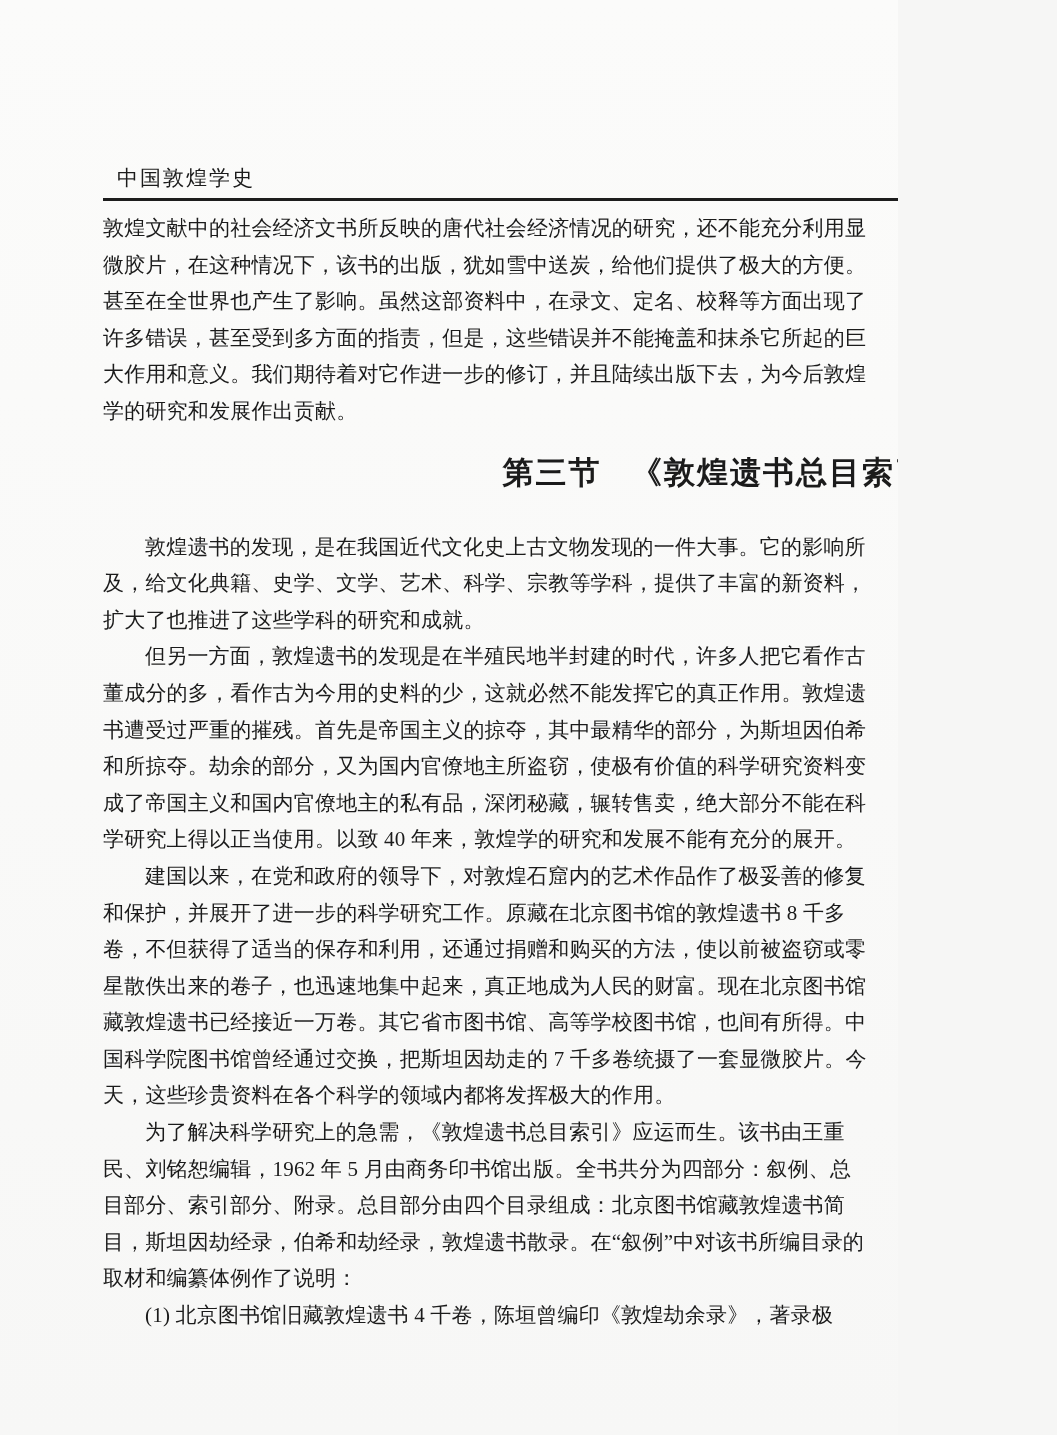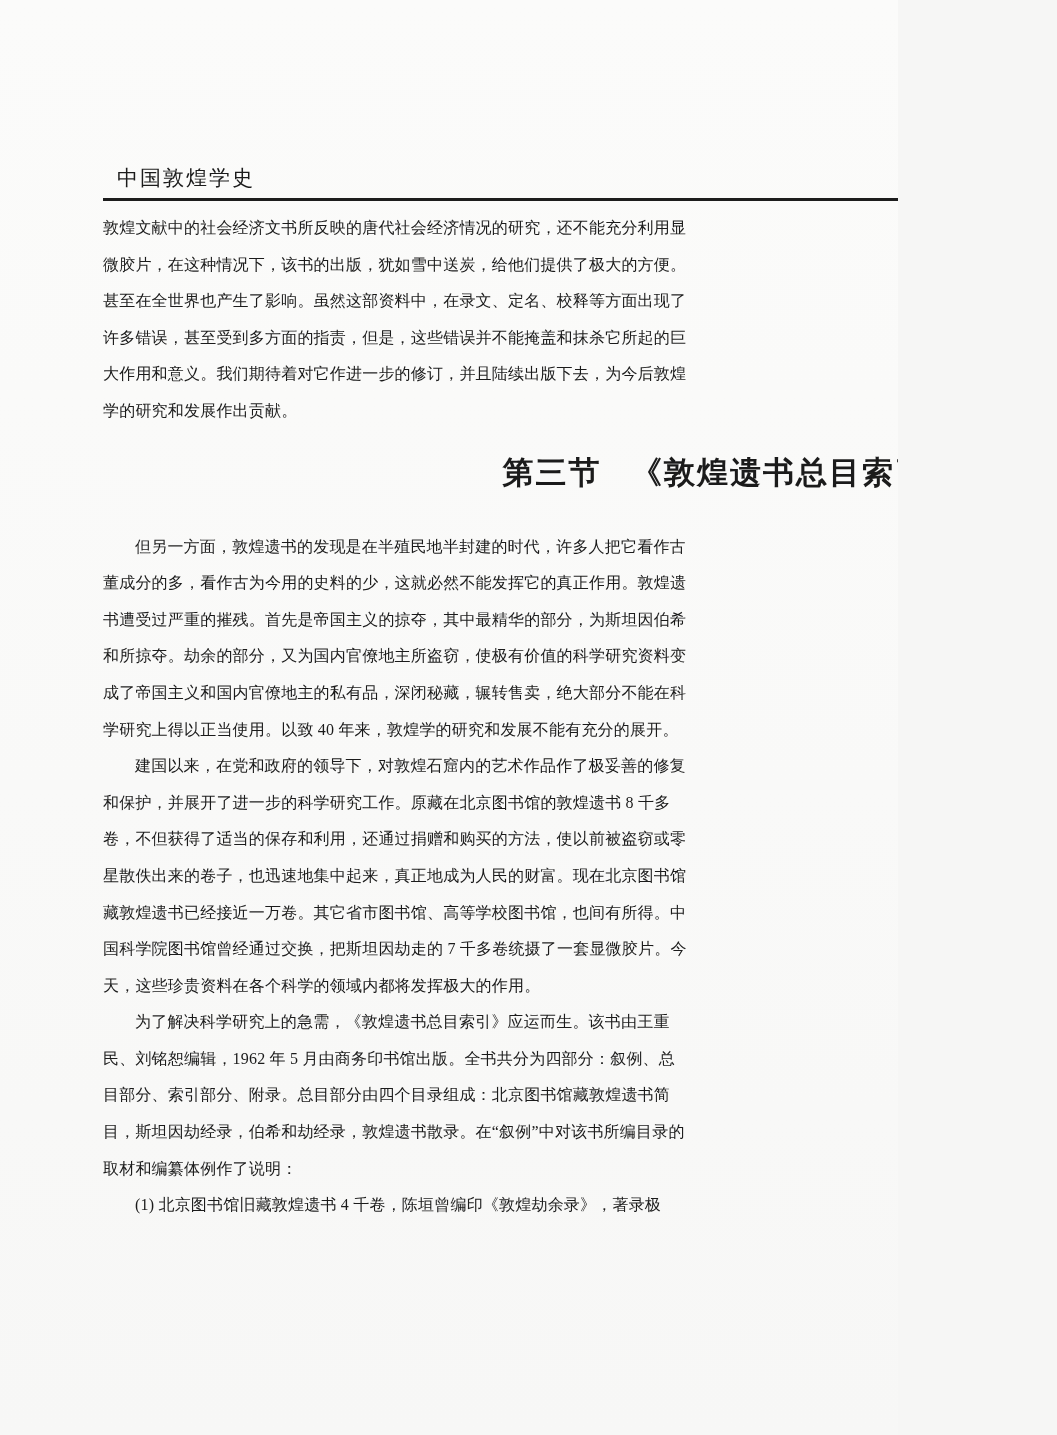--- a/index.html
+++ b/index.html
@@ -45,21 +45,21 @@
   .header-rule {
     border: none;
     border-top: 3px solid #1d1d1d;
     margin: 2px 0 0 0;
   }
   .body-text {
     padding-top: 9px;
   }
   .para {
     margin: 0;
-    font-size: 16px;
+    font-size: 21px;
     line-height: 36.6px;
     white-space: pre-line;
     text-indent: 2em;
     letter-spacing: 0.2px;
   }
   .para.noindent {
     text-indent: 0;
   }
   .section-heading {
     margin: 21px 0 34px 0;
@@ -92,20 +92,23 @@
 微胶片，在这种情况下，该书的出版，犹如雪中送炭，给他们提供了极大的方便。
 甚至在全世界也产生了影响。虽然这部资料中，在录文、定名、校释等方面出现了
 许多错误，甚至受到多方面的指责，但是，这些错误并不能掩盖和抹杀它所起的巨
 大作用和意义。我们期待着对它作进一步的修订，并且陆续出版下去，为今后敦煌
 学的研究和发展作出贡献。</p>
 
       <h2 class="section-heading">
         <span class="section-number">第三节</span><span>《敦煌遗书总目索引》</span>
       </h2>
 
+      <p class="para">敦煌遗书的发现，是在我国近代文化史上古文物发现的一件大事。它的影响所
+及，给文化典籍、史学、文学、艺术、科学、宗教等学科，提供了丰富的新资料，
+扩大了也推进了这些学科的研究和成就。</p>
 
       <p class="para">但另一方面，敦煌遗书的发现是在半殖民地半封建的时代，许多人把它看作古
 董成分的多，看作古为今用的史料的少，这就必然不能发挥它的真正作用。敦煌遗
 书遭受过严重的摧残。首先是帝国主义的掠夺，其中最精华的部分，为斯坦因伯希
 和所掠夺。劫余的部分，又为国内官僚地主所盗窃，使极有价值的科学研究资料变
 成了帝国主义和国内官僚地主的私有品，深闭秘藏，辗转售卖，绝大部分不能在科
 学研究上得以正当使用。以致 40 年来，敦煌学的研究和发展不能有充分的展开。</p>
 
       <p class="para">建国以来，在党和政府的领导下，对敦煌石窟内的艺术作品作了极妥善的修复
 和保护，并展开了进一步的科学研究工作。原藏在北京图书馆的敦煌遗书 8 千多

